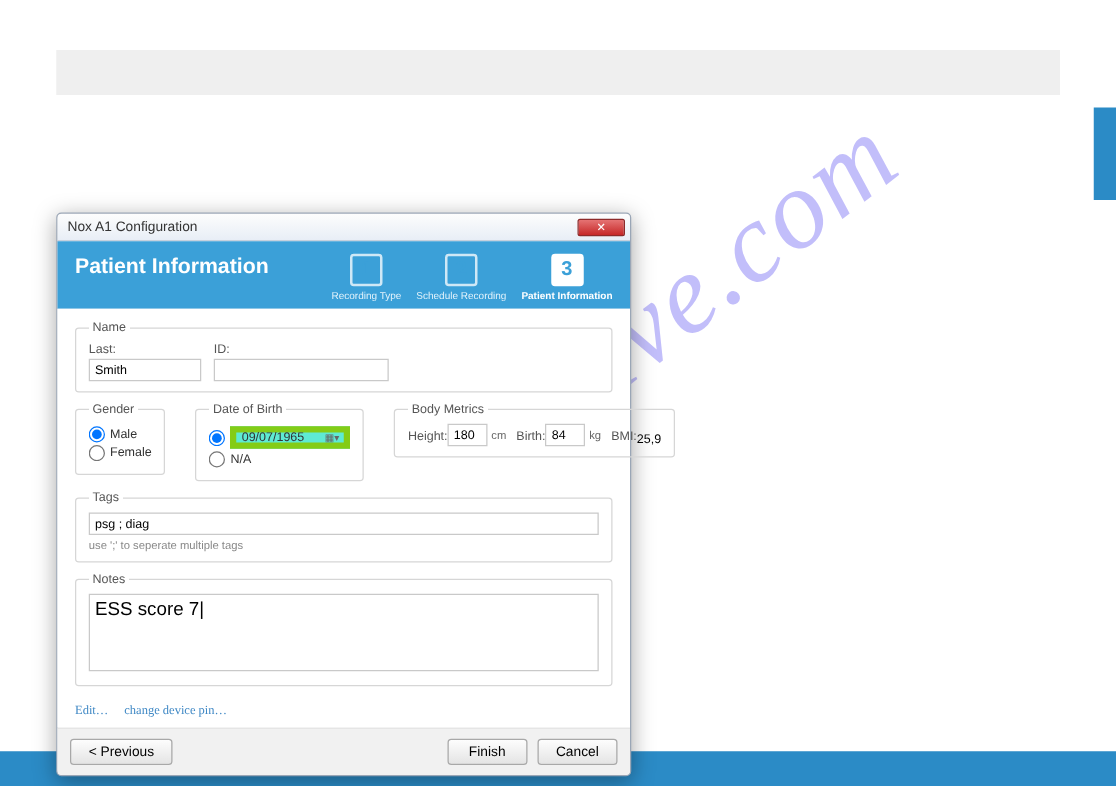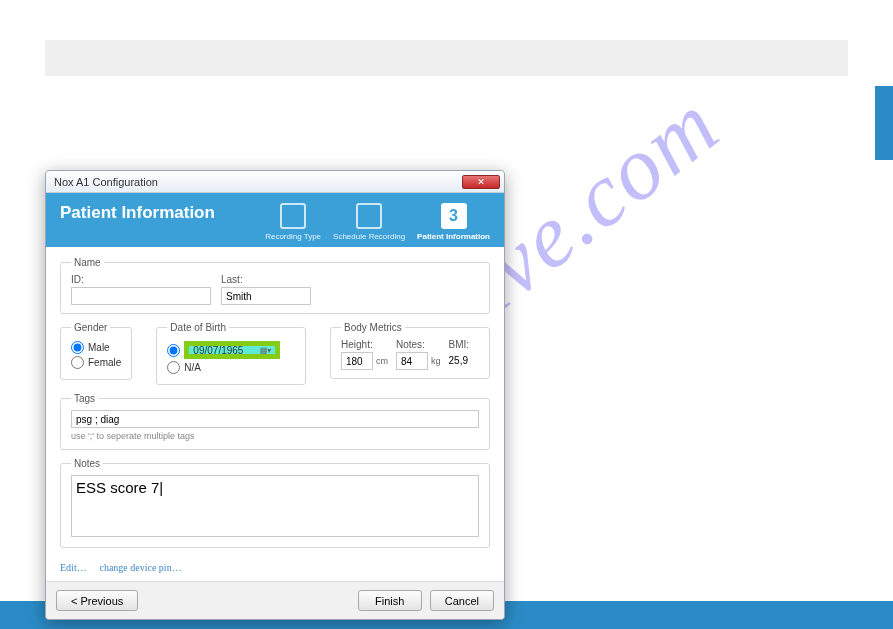--- a/index.html
+++ b/index.html
@@ -152,21 +152,21 @@
       height: 18px;
       width: 96px;
       padding: 1px 4px;
       font-size: 10px;
       display:flex; align-items:center; justify-content:space-between;
       background:#5eead4;
     }
     .date-input .dd { font-size:8px; color:#666; }
 
     .metrics-grid { display:flex; gap:8px; }
-    .mcol { display:flex; flex-direction: column; font-size:10px;}
+    .mcol { display:flex; flex-direction: row; font-size:10px;align-items:flex-end;}
     .munit-row { display:flex; align-items:center; gap:3px; }
     .tiny-input { width: 32px; height:18px; border:1px solid #c9c9c9; font-size:10px; padding:1px 3px; }
     .unit { font-size:9px; color:#666; }
     .bmi-val { font-size:10px; margin-top:3px;}
 
     .tags-input {
       width: 100%; height: 18px;
       border: 1px solid #c9c9c9; padding:1px 4px; font-size:10px;
     }
     .hint { font-size: 9px; color: #888; margin-top: 3px; }
@@ -236,26 +236,26 @@
       </div>
     </div>
   </div>
 
   <div class="body">
 
     <fieldset>
       <legend>Name</legend>
       <div class="row">
         <div class="col">
+          <label class="fld">Last:</label>
+          <input type="text" class="name-last" value="Smith" style="">
+        </div>
+        <div class="col">
           <label class="fld">ID:</label>
           <input type="text" class="name-id" value="" style="">
-        </div>
-        <div class="col">
-          <label class="fld">Last:</label>
-          <input type="text" class="name-last" value="Smith" style="">
         </div>
       </div>
     </fieldset>
 
     <div class="triple">
       <fieldset class="gender-box">
         <legend>Gender</legend>
         <div class="radio-row">
           <input type="radio" name="g" checked="" style="">
           <span>Male</span>
@@ -285,21 +285,21 @@
         <legend>Body Metrics</legend>
         <div class="metrics-grid">
           <div class="mcol">
             <label class="fld">Height:</label>
             <div class="munit-row">
               <input type="text" class="tiny-input" value="180" style="">
               <span class="unit">cm</span>
             </div>
           </div>
           <div class="mcol">
-            <label class="fld">Notes:</label>
+            <label class="fld">Birth:</label>
             <div class="munit-row">
               <input type="text" class="tiny-input" value="84" style="">
               <span class="unit">kg</span>
             </div>
           </div>
           <div class="mcol">
             <label class="fld">BMI:</label>
             <div class="bmi-val">25,9</div>
           </div>
         </div>

